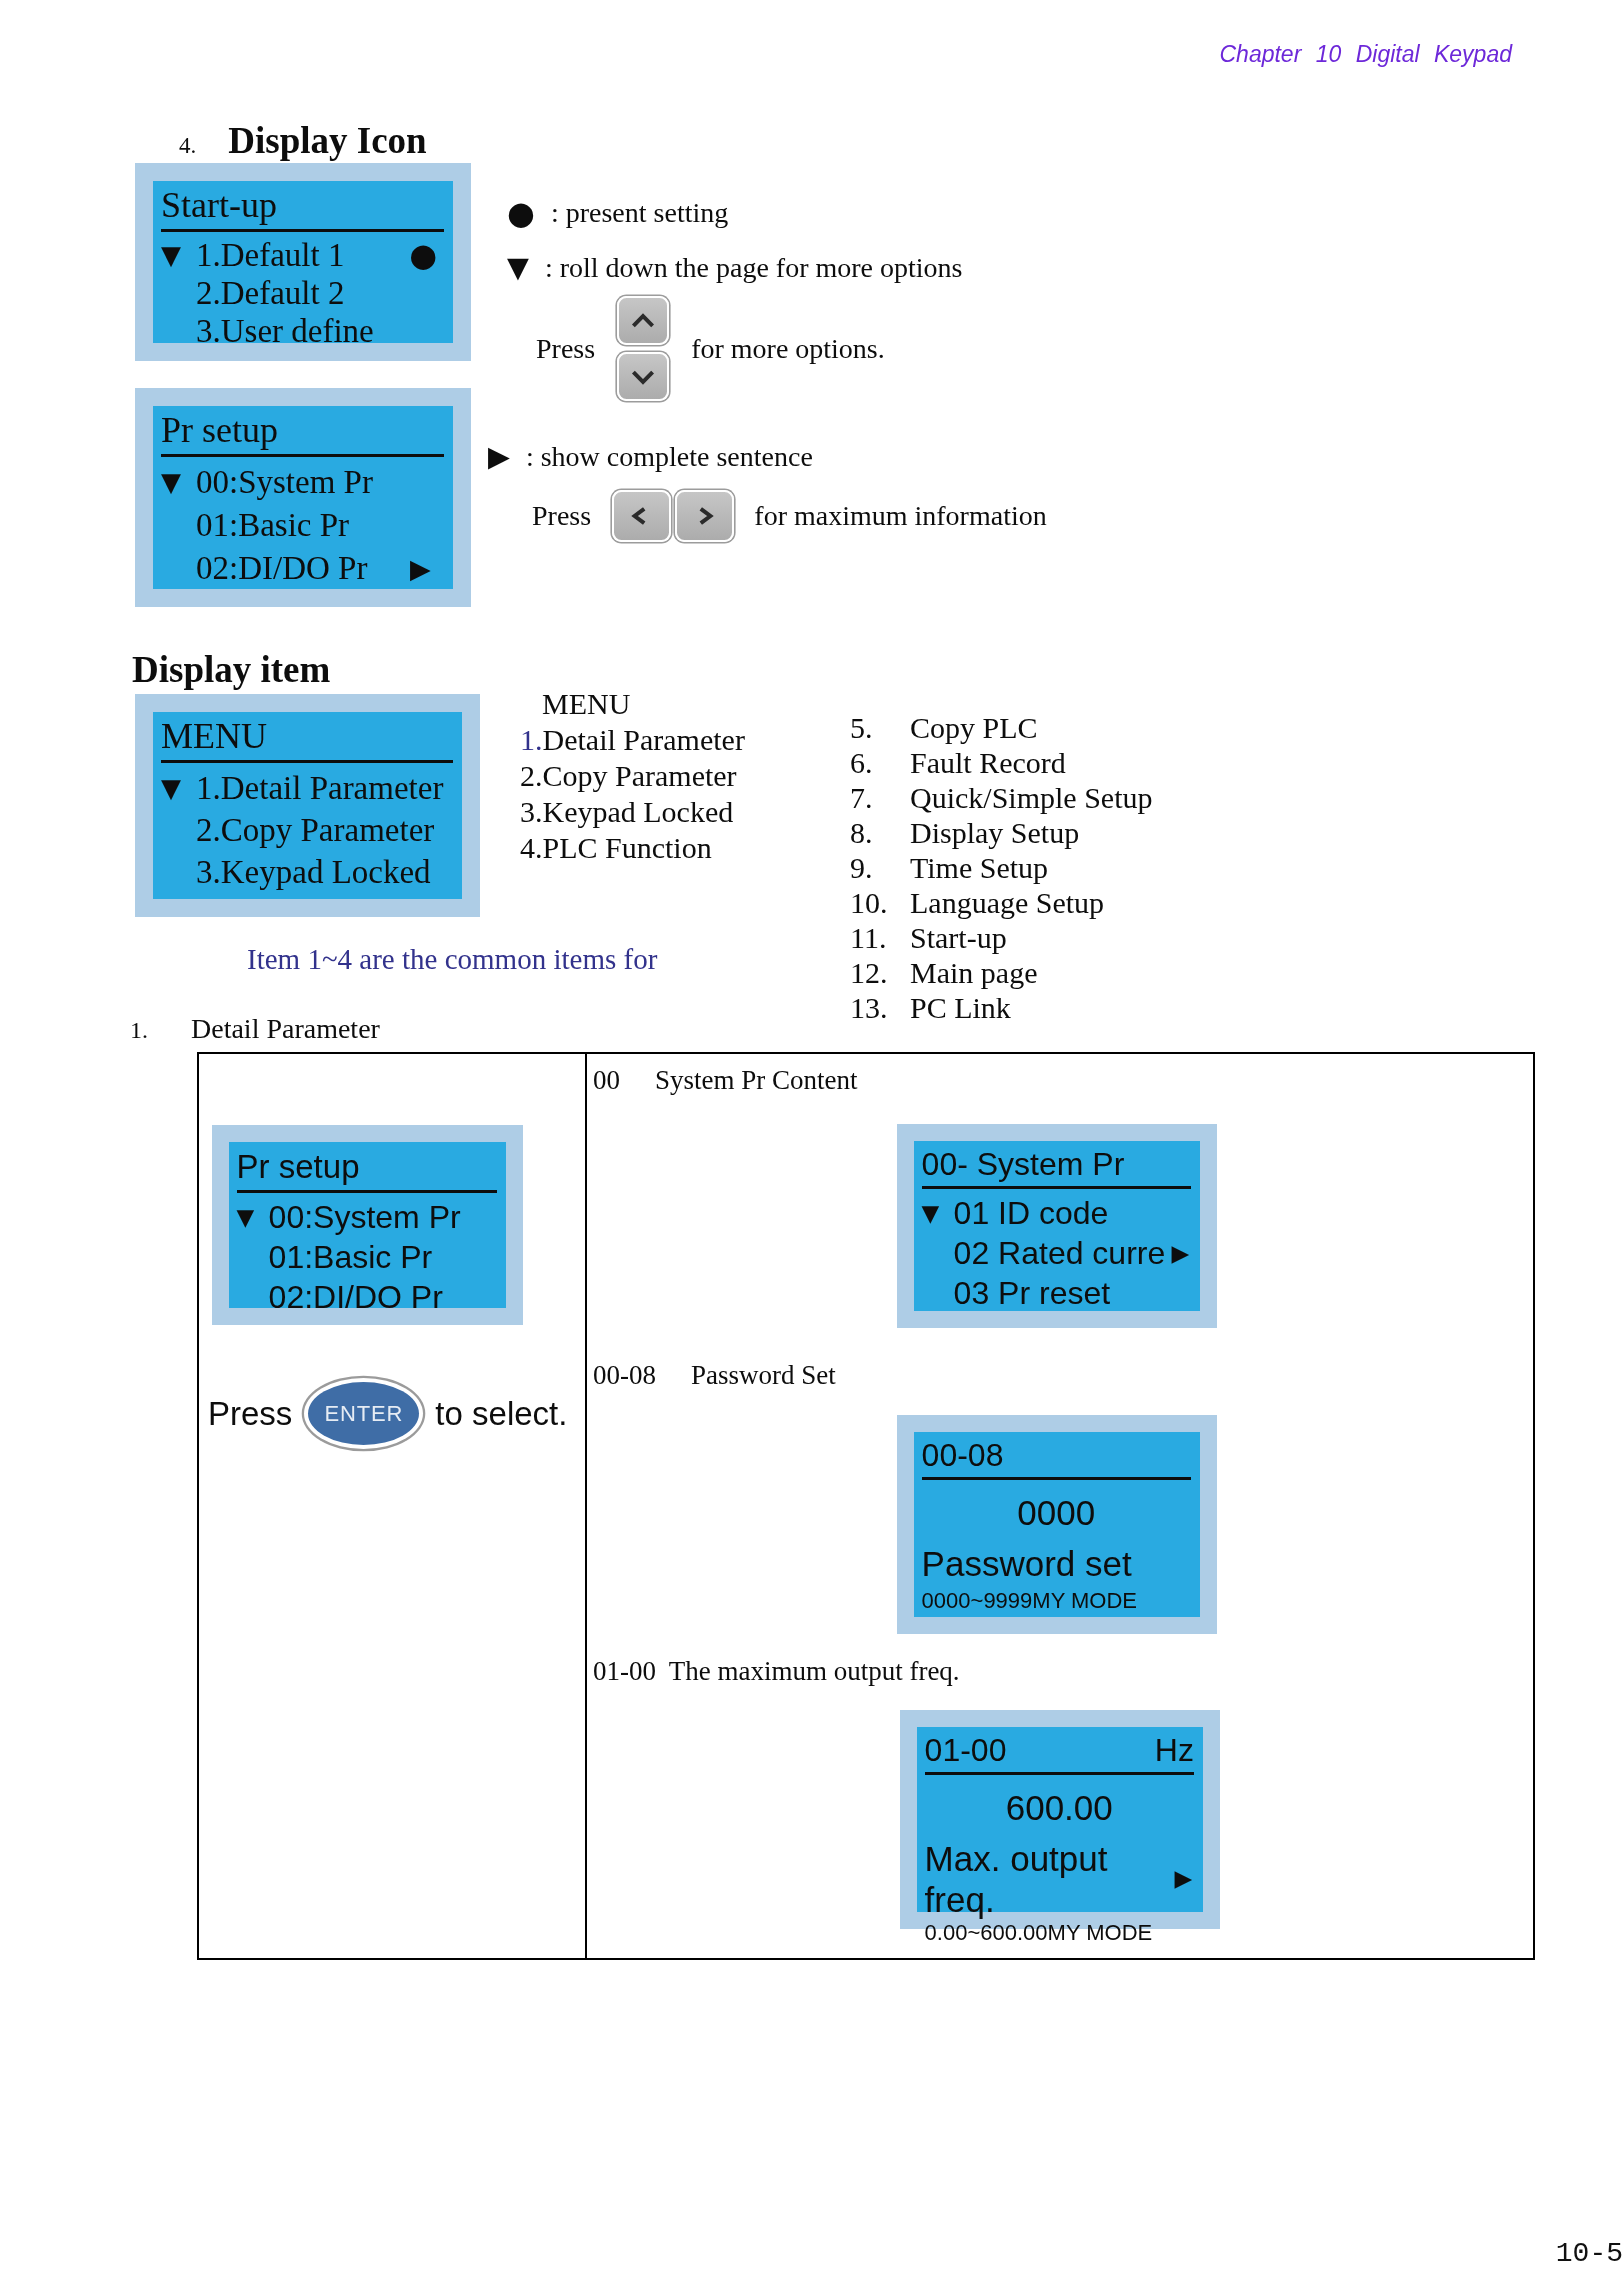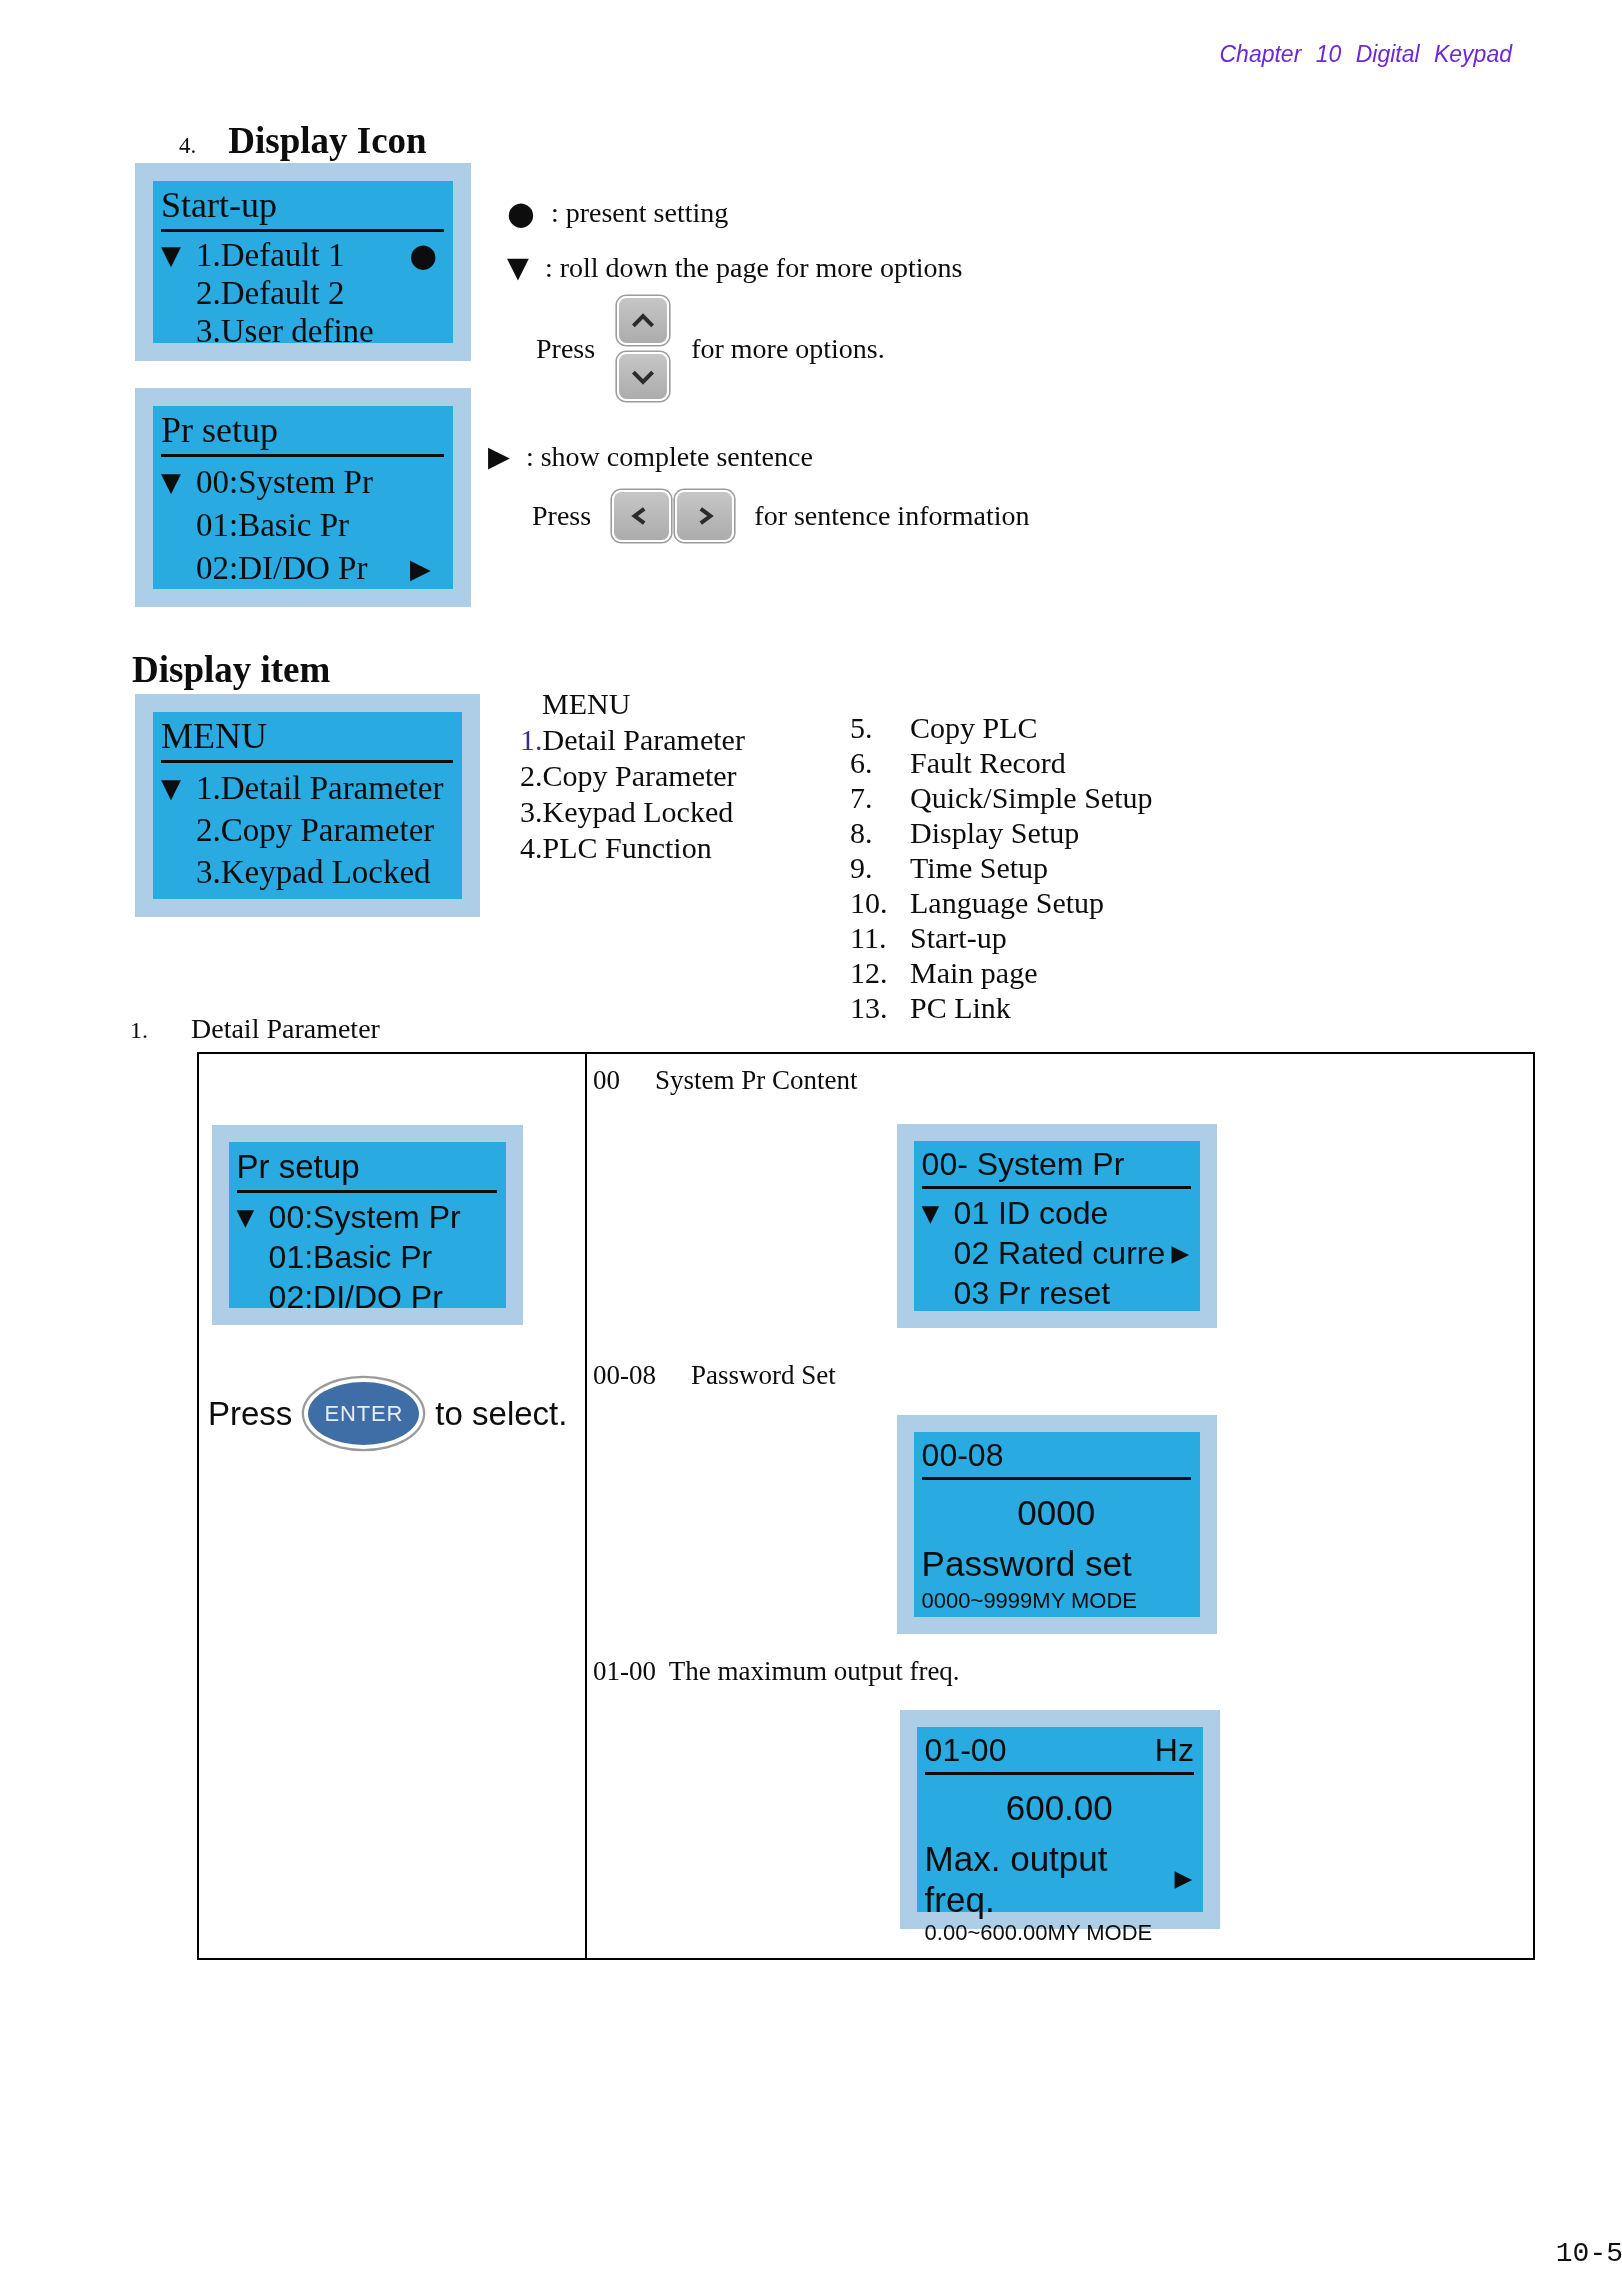--- a/index.html
+++ b/index.html
@@ -176,21 +176,21 @@
         <svg width="32" height="24" viewBox="0 0 40 30">
             <polyline points="24,6 12,15 24,24" fill="none" stroke="#2b2b2b" stroke-width="5"></polyline>
           </svg>
       </span>
       <span class="key lr">
         <svg width="32" height="24" viewBox="0 0 40 30">
             <polyline points="16,6 28,15 16,24" fill="none" stroke="#2b2b2b" stroke-width="5"></polyline>
           </svg>
       </span>
     </span>
-    <span>for sentence information</span>
+    <span>for maximum information</span>
   </div>
 
   <div class="abs h-displayitem">Display item</div>
 
   <div class="abs lcd serif menu" style="left:135px;top:694px;width:345px;height:223px;">
     <div class="lcd-in">
       <div class="lcd-title">MENU</div>
       <div class="lcd-row">
         <span class="cur sym">▼</span>
         <span>1.Detail Parameter</span>
@@ -220,20 +220,21 @@
     <div><span class="num">7.</span><span>Quick/Simple Setup</span></div>
     <div><span class="num">8.</span><span>Display Setup</span></div>
     <div><span class="num">9.</span><span>Time Setup</span></div>
     <div><span class="num">10.</span><span>Language Setup</span></div>
     <div><span class="num">11.</span><span>Start-up</span></div>
     <div><span class="num">12.</span><span>Main page</span></div>
     <div><span class="num">13.</span><span>PC Link</span></div>
   </div>
 
   <div class="abs note">
+    <div>Item 1~4 are the common items for</div>
   </div>
 
   <div class="abs h-detail">
     <span class="n">1.</span>
     <span class="t">Detail Parameter</span>
   </div>
 
   <div class="abs ptable"></div>
   <div class="abs vdiv"></div>
 

